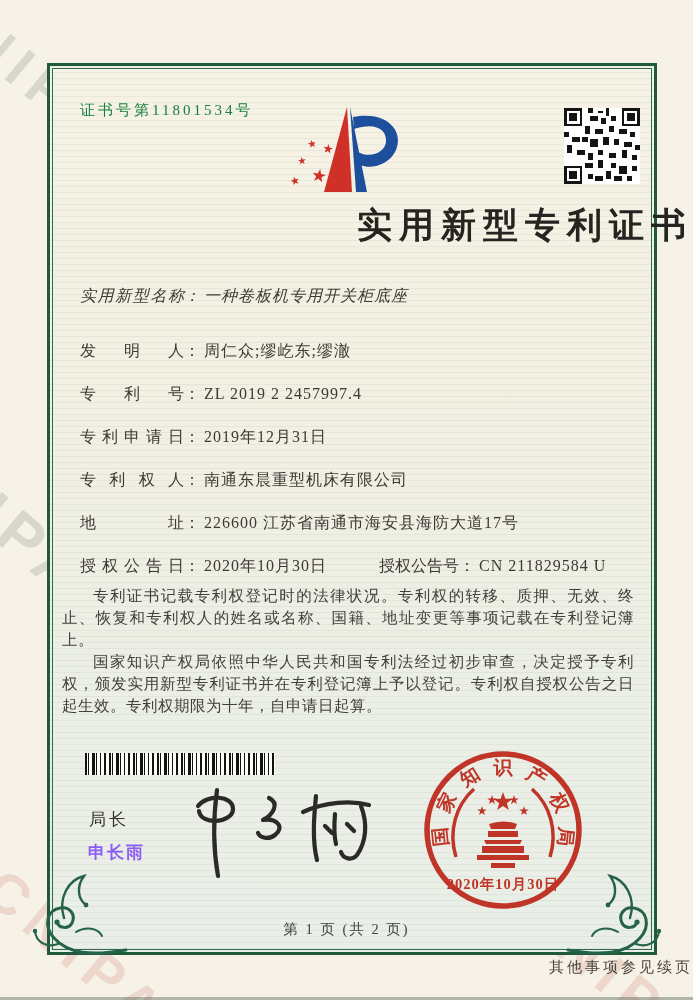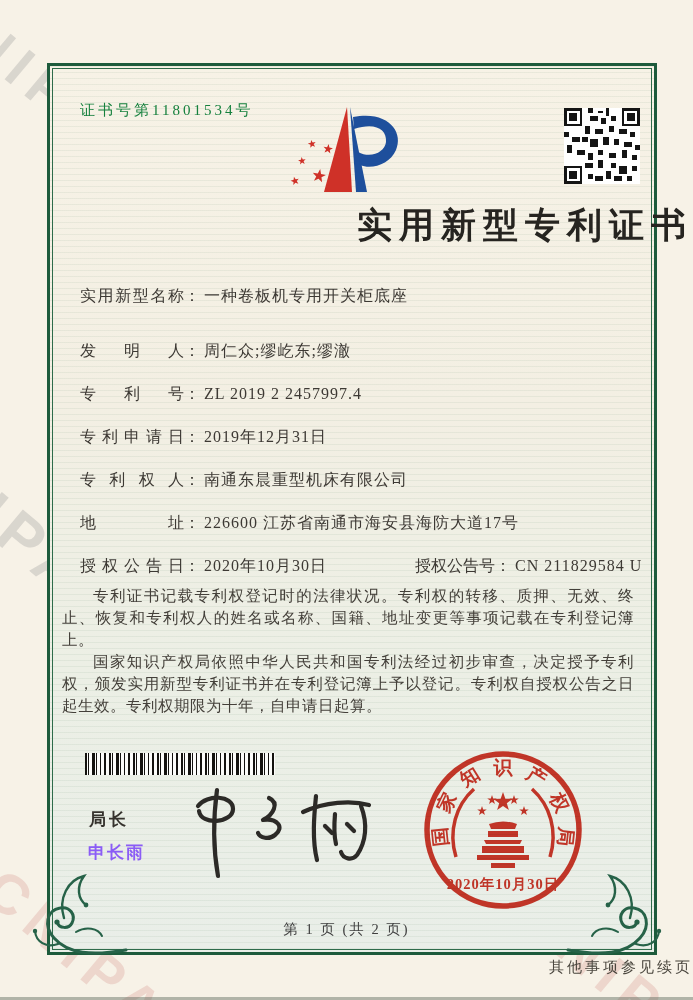--- a/index.html
+++ b/index.html
@@ -40,45 +40,45 @@
   }
   .logo{position:absolute;left:286px;top:102px;z-index:4;}
   .qr{position:absolute;left:564px;top:108px;z-index:4;}
   .title{
     position:absolute;left:0;right:0;top:202px;text-align:right;
     font-size:35px;font-weight:bold;letter-spacing:7px;color:#262420;z-index:4;
   }
   
   .fields{position:absolute;left:80px;right:55px;top:286px;z-index:4;color:#3d3934;}
   .frow{height:43px;font-size:16px;white-space:nowrap;}
-  .frow.first{margin-bottom:12px;}
+  .frow.first{margin-bottom:12px;font-style:italic;}
   .flabel{
     display:inline-block;width:104px;
     text-align:justify;text-align-last:justify;text-justify:inter-character;
     vertical-align:top;
   }
   .colon{display:inline-block;}
   .fvalue{margin-left:4px;letter-spacing:1px;}
-  .grant-right{margin-left:88px;}
+  .grant-right{margin-left:52px;}
   
   .paras{
     position:absolute;left:62px;width:572px;top:585px;z-index:4;
     font-size:15.5px;line-height:22px;color:#44403a;text-align:justify;
   }
   .paras p{margin:0;text-indent:2em;letter-spacing:0.5px;}
   
   .barcode{
     position:absolute;left:85px;top:753px;width:190px;height:22px;z-index:4;
     background:repeating-linear-gradient(90deg,
       #14120f 0 2px,#fcfcfa 2px 3px,#14120f 3px 4px,#fcfcfa 4px 7px,
       #14120f 7px 10px,#fcfcfa 10px 11px,#14120f 11px 12px,#fcfcfa 12px 15px,
       #14120f 15px 16px,#fcfcfa 16px 19px,#14120f 19px 21px,#fcfcfa 21px 24px);
   }
   
-  .sig-title{position:absolute;left:89px;top:808px;font-size:17px;letter-spacing:3px;font-weight:700;color:#35322d;z-index:4;}
+  .sig-title{position:absolute;left:89px;top:808px;font-size:17px;letter-spacing:3px;font-weight:400;color:#35322d;z-index:4;}
   .sig-name{position:absolute;left:88px;top:841px;font-size:17px;letter-spacing:2px;font-weight:600;color:#8b5cf6;z-index:4;}
   .sig-hand{position:absolute;left:185px;top:778px;z-index:4;}
   
   .seal{position:absolute;left:418px;top:745px;z-index:6;mix-blend-mode:multiply;opacity:0.93;}
   
   .page-indicator{
     position:absolute;left:0;right:0;top:920px;text-align:center;
     font-size:14.5px;letter-spacing:2px;color:#404040;z-index:4;
   }
   .footer-note{

